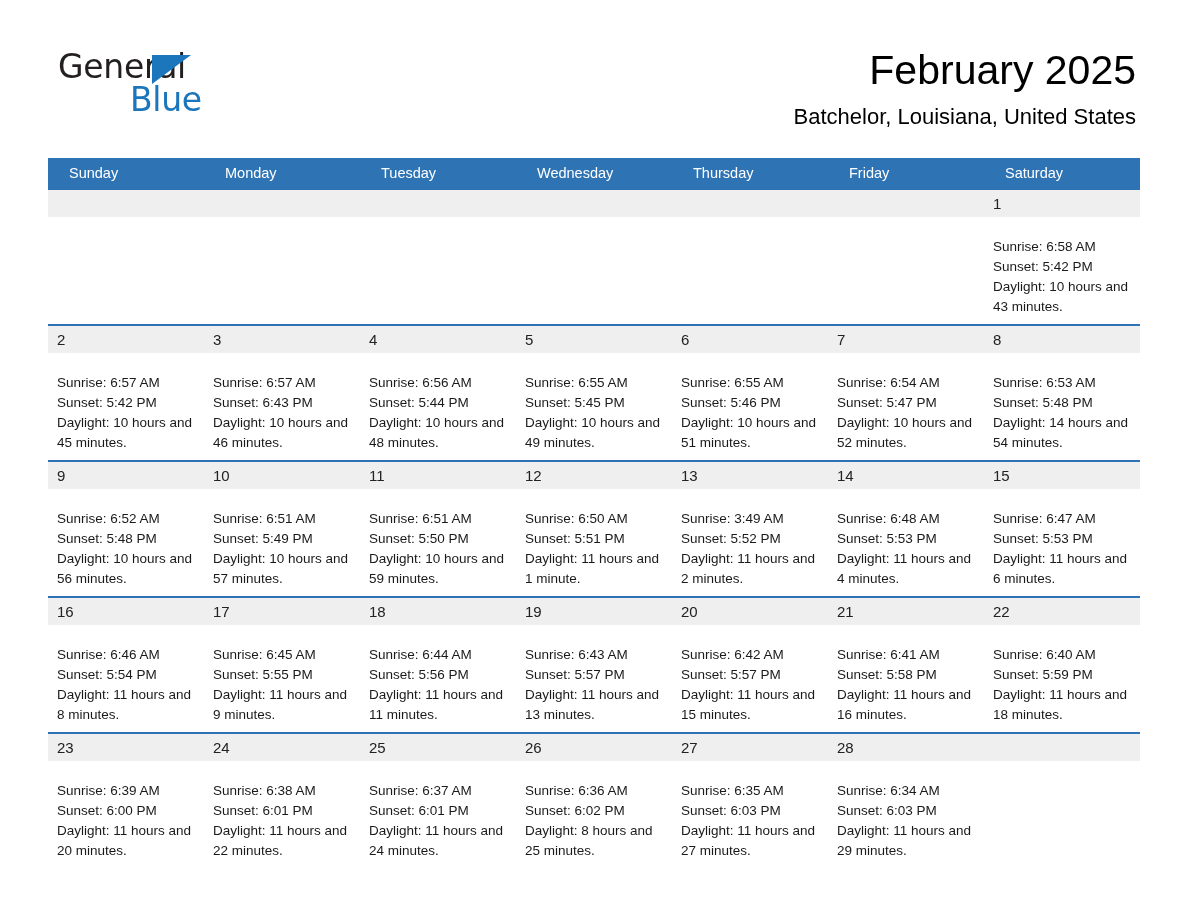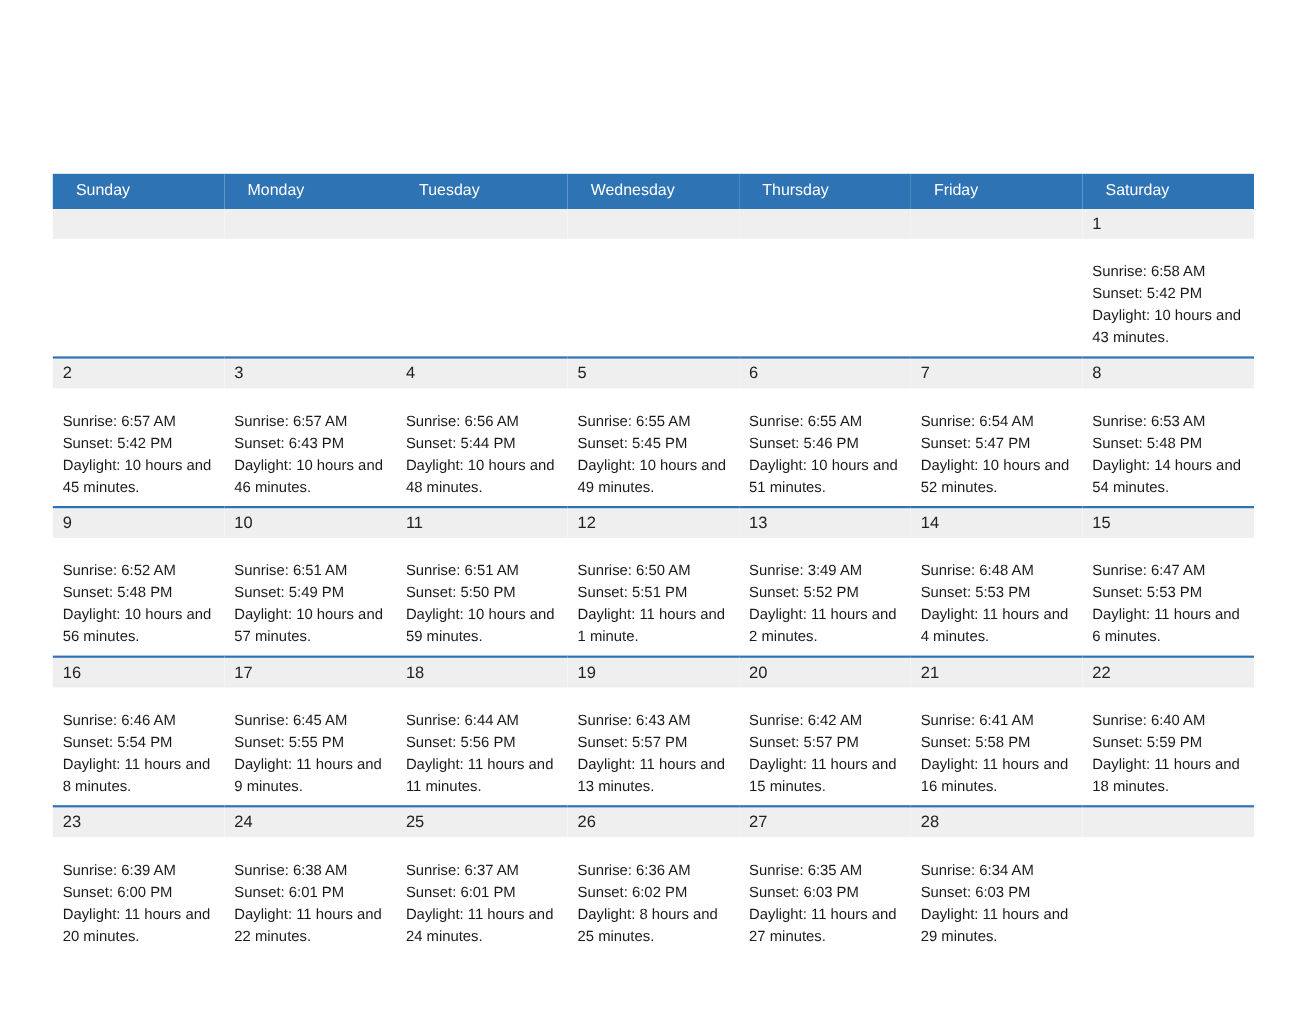--- a/index.html
+++ b/index.html
@@ -143,21 +143,30 @@
     white-space: normal;
   }
 </style>
 </head>
 <body>
 
 <div class="page">
 
   <div class="topbar">
 
-
+    <div class="logo">
+      <span class="logo-general">General</span>
+      <span class="logo-triangle"></span>
+      <span class="logo-blue">Blue</span>
+    </div>
+
+    <div class="title-block">
+      <div class="cal-title">February 2025</div>
+      <div class="cal-subtitle">Batchelor, Louisiana, United States</div>
+    </div>
 
   </div>
 
   <table class="calendar">
     <colgroup>
       <col style="width:14.2857%">
         <col style="width:14.2857%">
         <col style="width:14.2857%">
       <col style="width:14.2857%">
         <col style="width:14.2857%">

